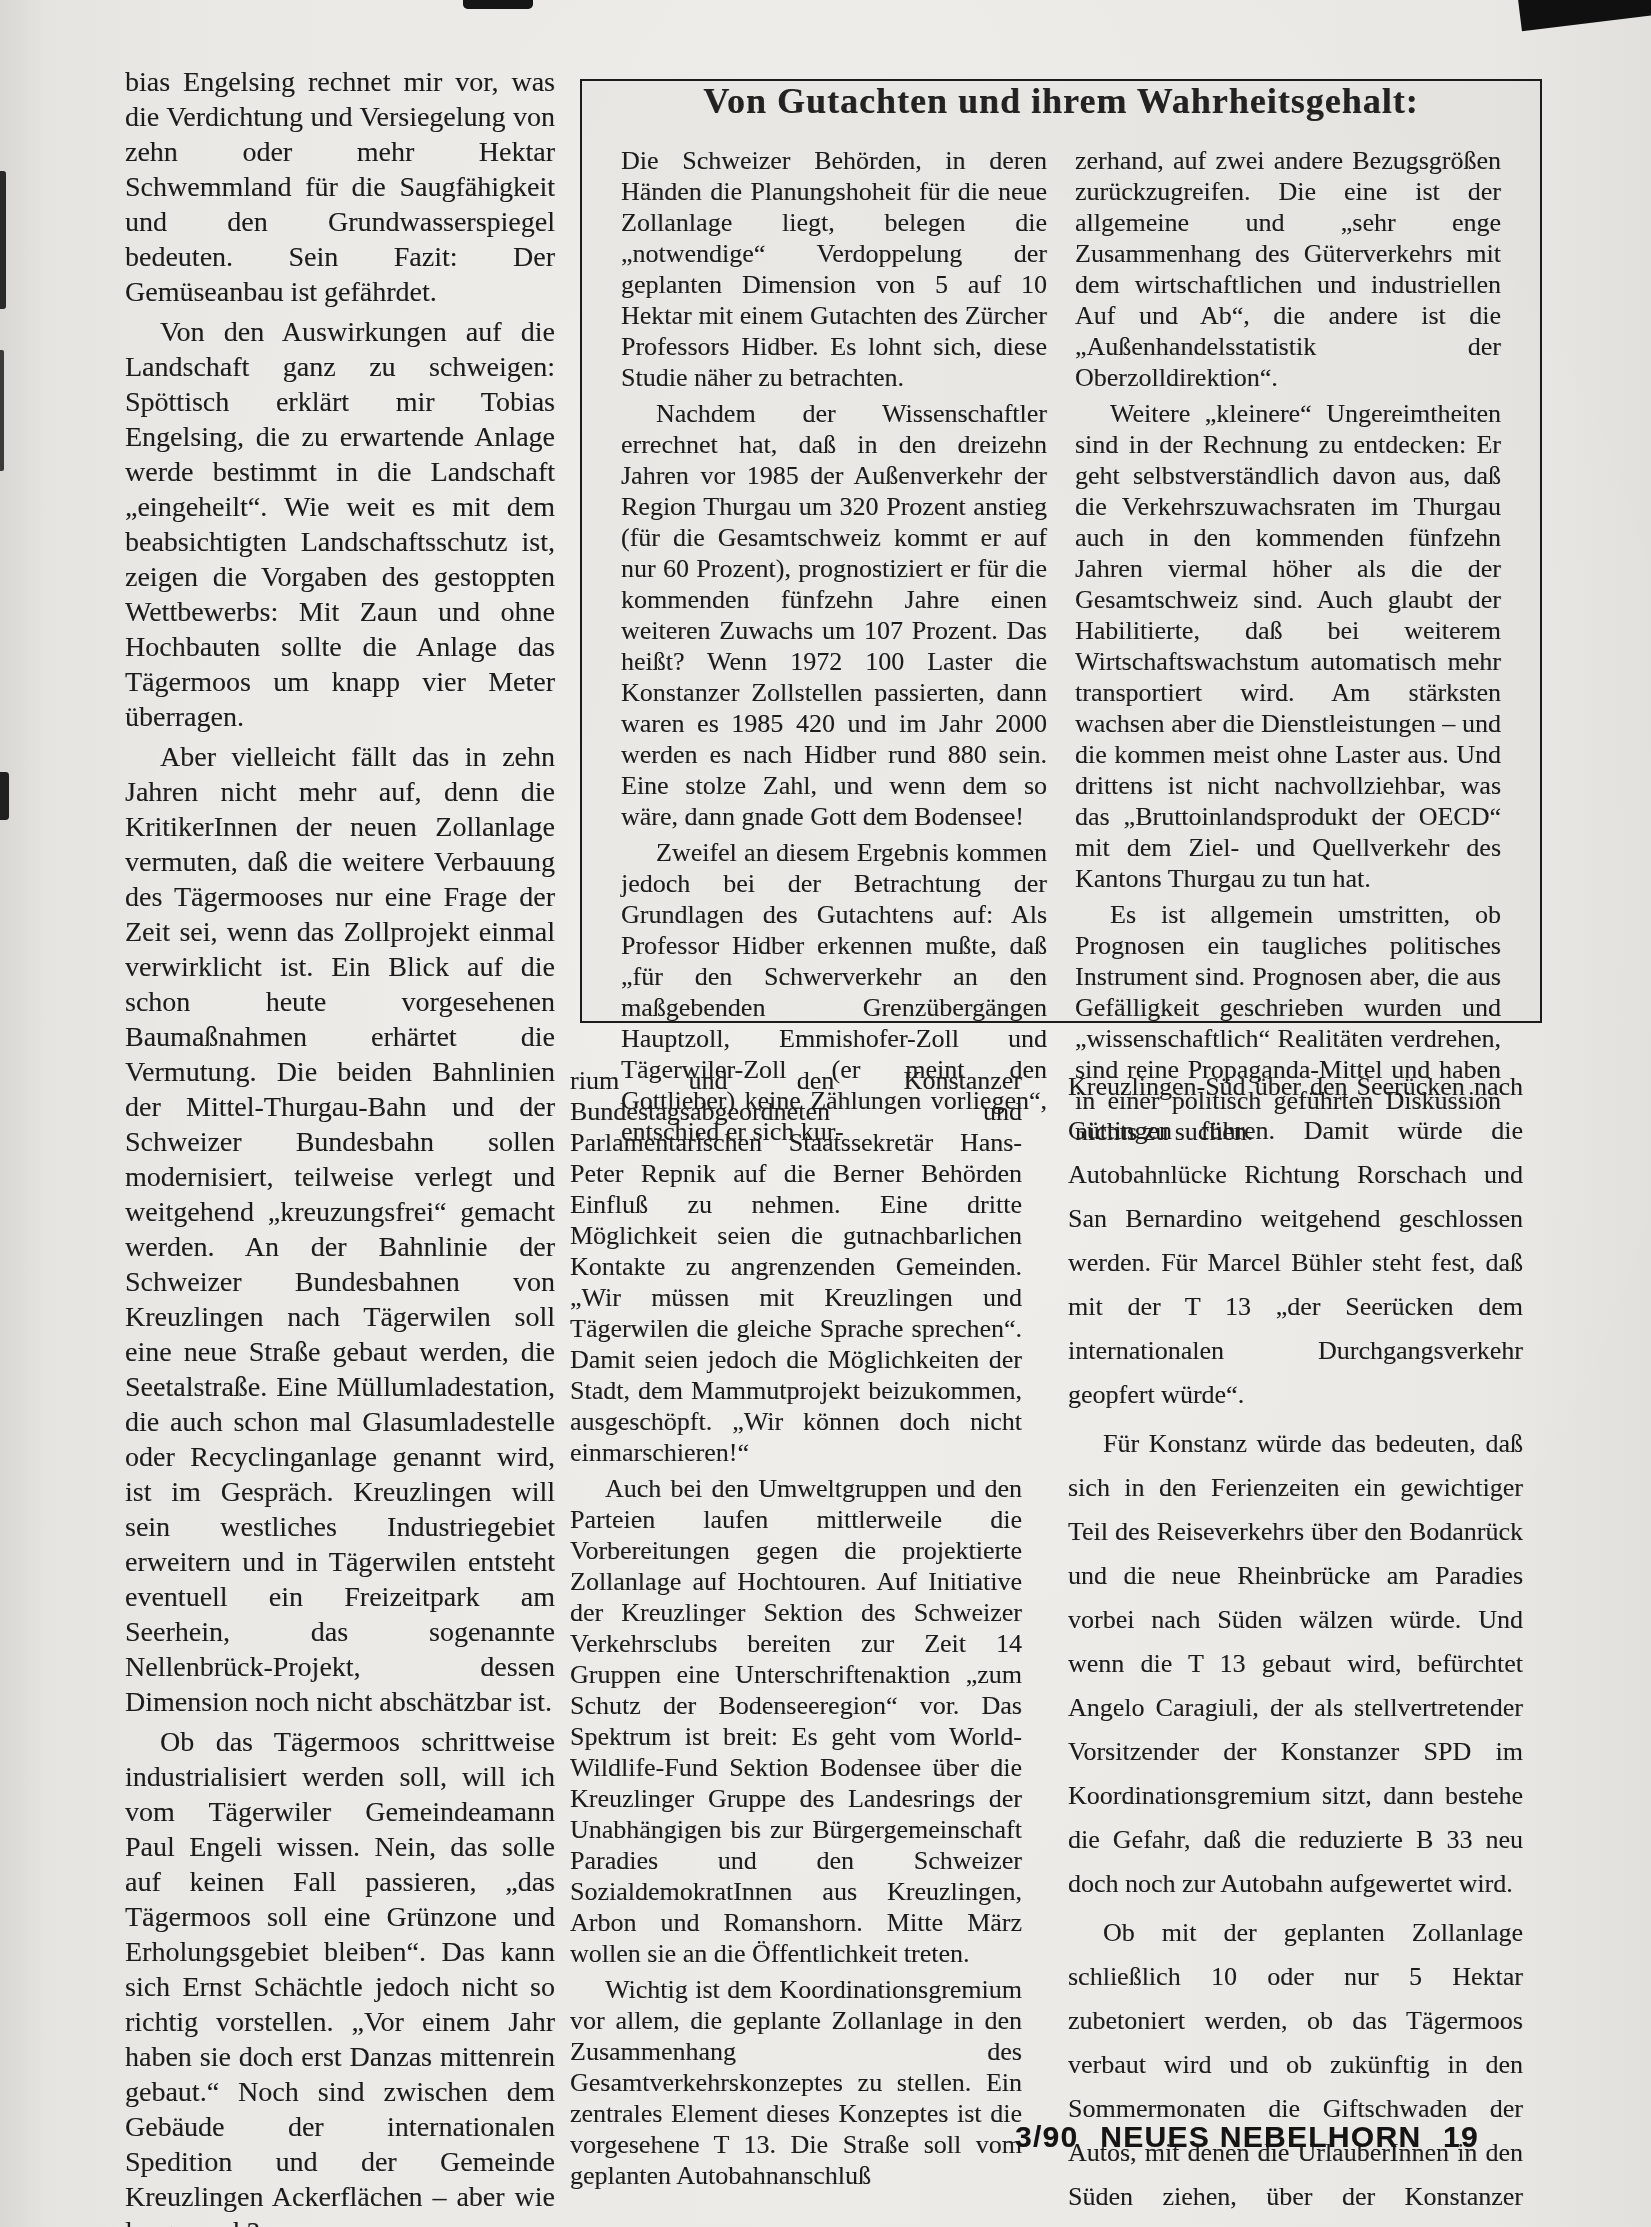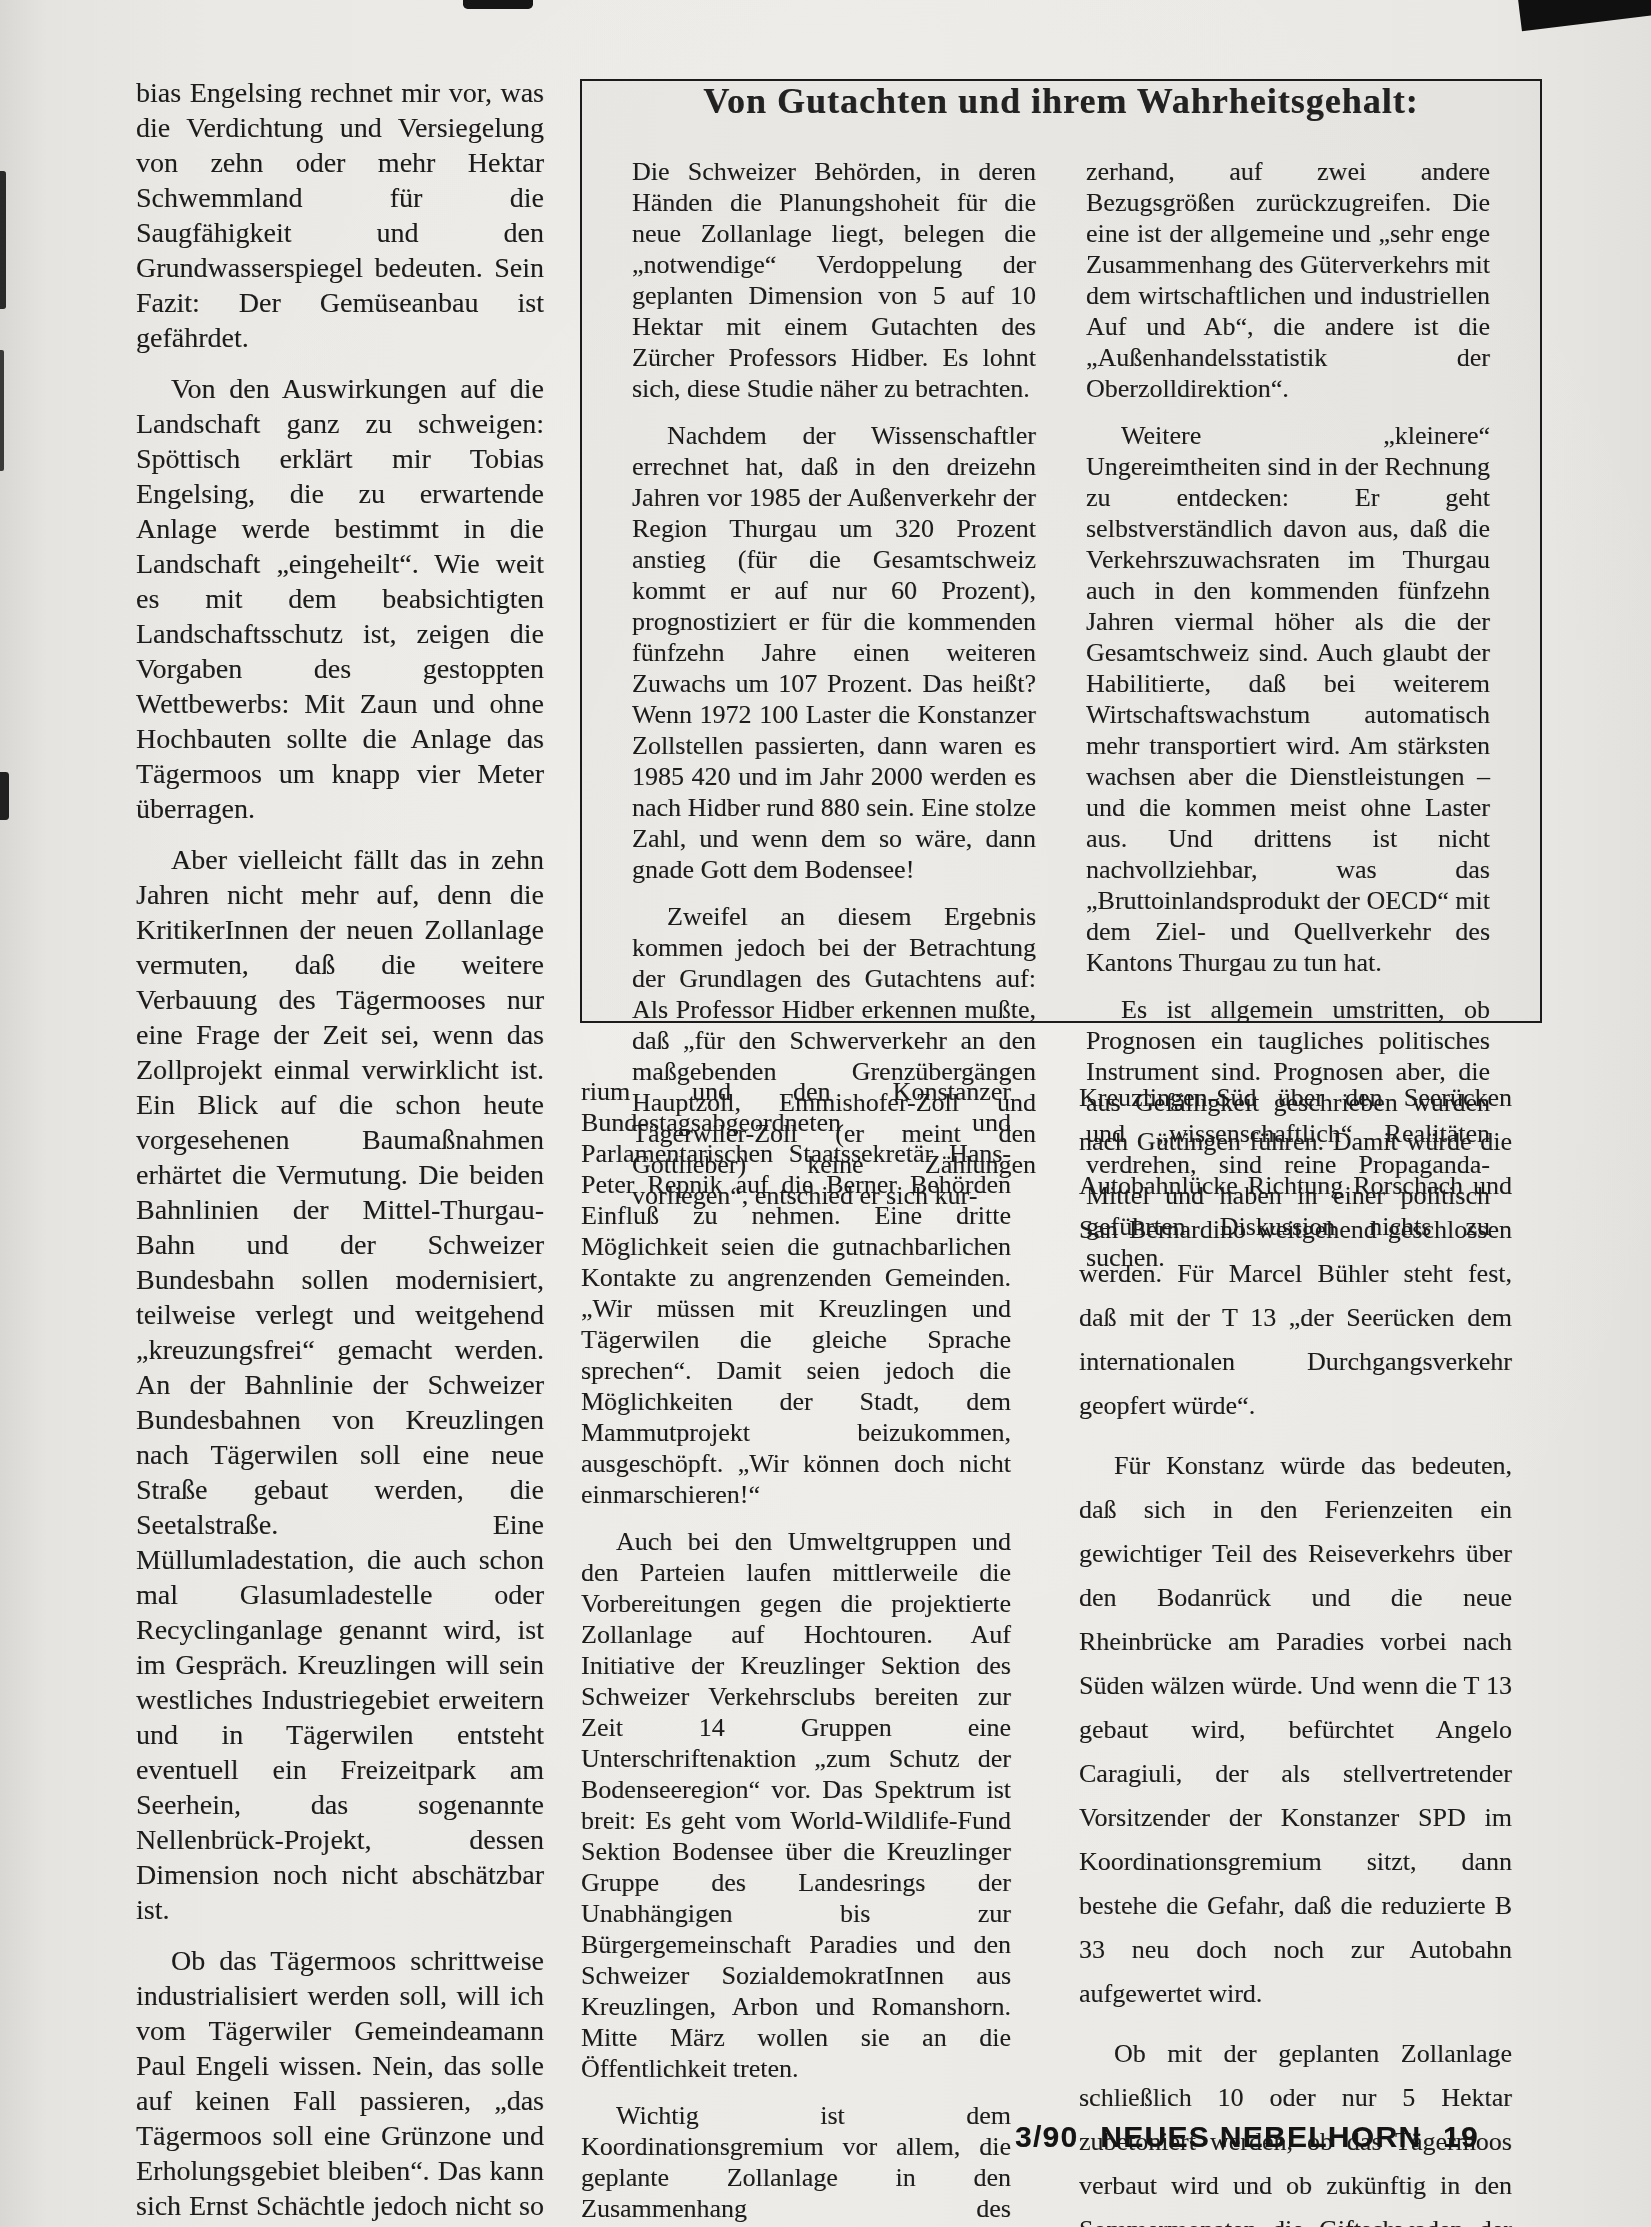--- a/index.html
+++ b/index.html
@@ -8,21 +8,21 @@
     background:
       radial-gradient(ellipse 1212px 1616px at 55% 40%, rgba(255,255,255,0.20), rgba(255,255,255,0) 70%),
       linear-gradient(90deg,#d9d7d3 0px,#e6e4e0 47px,#ebe9e5 215px,#edebe7 50%,#eae8e4 90%,#e2e0dc 100%);
     font-family:"Liberation Serif","DejaVu Serif",serif;
     color:#1c1c1c;
   }
   .textcol { position:absolute; text-align:justify; hyphens:auto; text-shadow:0.3px 0.3px 0.5px rgba(25,25,25,0.30); }
   .col-left  { left:120px; top:59px;   width:440px; font-size:28px;   line-height:35px; }
   .col-mid   { left:565px; top:1060px; width:462px; font-size:26px; line-height:31px; }
   .col-right { left:1063px;top:1060px; width:465px; font-size:26px; line-height:44px; }
-  p { margin:16px; text-indent:35px; }
+  p { margin:5px; text-indent:35px; }
   p.cont { text-indent:0; }
   .feature-box {
     position:absolute; left:580px; top:79px; width:962px; height:944px;
     border:2.7px solid #1b1b1b; box-sizing:border-box;
     background:rgba(90,88,84,0.03);
   }
   .box-title {
     text-align:center; font-weight:bold; font-size:36px; line-height:40px;
     letter-spacing:1px; color:#222;
     text-shadow:0.4px 0.4px 0.6px rgba(25,25,25,0.45);

